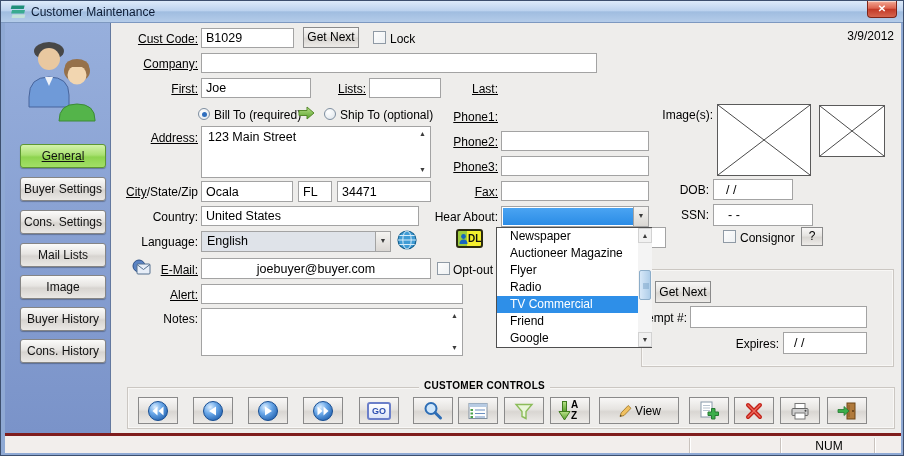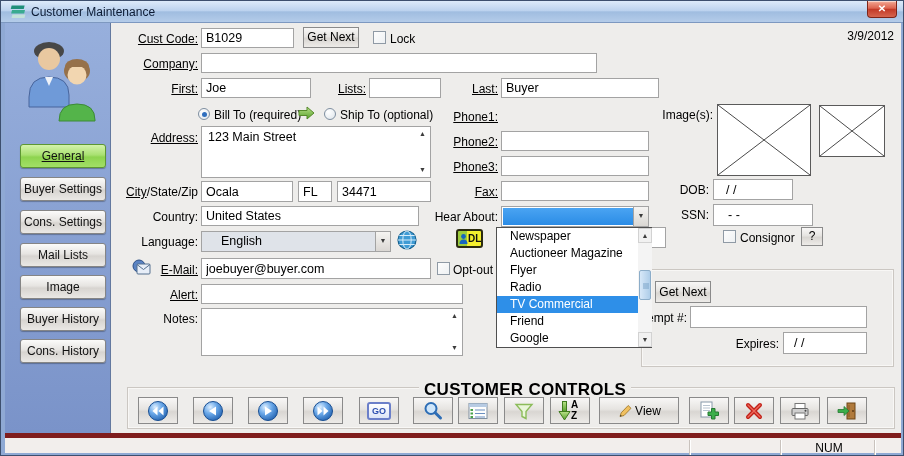--- a/index.html
+++ b/index.html
@@ -24,24 +24,24 @@
   .radio.sel::after{content:"";position:absolute;left:3px;top:3px;width:5px;height:5px;border-radius:50%;background:#2f6fbe}
   .tbox{background:#fff;border:1px solid #a3a3a3;font-size:12.5px;color:#000}
   .sar{font-size:7px;color:#3c3c3c;line-height:8px;cursor:default}
   .combo-btn{background:linear-gradient(180deg,#f5f4f2,#dad7d3);border-left:1px solid #a3a3a3;color:#3a3a3a;font-size:7px;text-align:center;line-height:18px;cursor:default}
   .ddl{border:1px solid #4f4f4f;background:#fff;z-index:30}
   .ddl-item{height:17px;line-height:17px;padding-left:13px;font-size:12px;color:#000;cursor:default}
   .ddl-item.sel{background:#2e8fe8;color:#fff}
   .sb-btn{background:#f1f1f1;border:1px solid #d2d2d2;text-align:center;cursor:default}
   .sb-thumb{background:linear-gradient(90deg,#d7e8f8,#aecde9);border:1px solid #8cadc9;border-radius:2px;cursor:default}
   .gbox{border:1px solid #cbc7c2;box-shadow:inset 0 0 0 1px #f8f7f5}
-  .gtitle{font-size:17px;font-weight:bold;letter-spacing:.3px;background:#eeedeb;padding:0 5px;color:#000}
+  .gtitle{font-size:10px;font-weight:bold;letter-spacing:.3px;background:#eeedeb;padding:0 5px;color:#000}
   .tbtn{width:40px;height:27px;display:flex;align-items:center;justify-content:center;gap:2px}
   .xbox{background:#fff;border:1px solid #5a5a5a}
-  .status{left:4px;top:432px;width:896px;height:20px;background:#f2eeec;border-top:5px solid #7f1d1d}
+  .status{left:4px;top:432px;width:896px;height:20px;background:#f2eeec;border-top:3px solid #7f1d1d}
   .sep{width:2px;height:15px;border-left:1px solid #c9c2bd;border-right:1px solid #fff}
   .go-ic{width:24px;height:18px;border:2px solid #6b7fc9;border-radius:3px;background:linear-gradient(#ffffff,#dde5f7);color:#2d4fb0;font-size:9px;font-weight:bold;text-align:center;line-height:14px}
   .dl-ic{width:27px;height:19px;border:2px solid #2a2a10;border-radius:3px;background:linear-gradient(90deg,#9ccc3c 0 9px,#f4ef2e 9px);display:flex;align-items:center;cursor:default}
   .dl-txt{font-size:10px;font-weight:bold;color:#111;margin-left:10px}
 </style>
 </head>
 <body>
 
 <div class="win">
 
@@ -102,21 +102,20 @@
   <div class="a lbl" style="left:389px;top:31px">Lock</div>
 
   <div class="a lbl r u" style="left:112px;top:56px;width:85px">Company:</div>
   <input class="a inp" style="left: 200px; top: 52px; width: 396px; height: 20px;">
 
   <div class="a lbl r u" style="left:132px;top:81px;width:65px">First:</div>
   <input class="a inp" style="left: 200px; top: 77px; width: 110px; height: 20px;" value="Joe">
   <div class="a lbl r u" style="left:315px;top:81px;width:50px">Lists:</div>
   <input class="a inp" style="left: 368px; top: 77px; width: 72px; height: 20px;">
   <div class="a lbl r u" style="left:455px;top:81px;width:42px">Last:</div>
-  <input class="a inp" style="left: 500px; top: 77px; width: 158px; height: 20px;" value="Buyer">
 
   <span class="a radio sel" style="left:197px;top:107px"></span>
   <div class="a lbl" style="left:213px;top:107px">Bill To (required)</div>
   <svg class="a" style="left:297px;top:105px" width="17" height="14" viewBox="0 0 17 14">
     <polygon points="1,4.5 9,4.5 9,1 16,7 9,13 9,9.5 1,9.5" fill="url(#grn)" stroke="#55892b" stroke-width="1"></polygon>
   </svg>
   <span class="a radio" style="left:323px;top:107px"></span>
   <div class="a lbl" style="left:339px;top:107px">Ship To (optional)</div>
 
   <div class="a lbl r u" style="left:112px;top:130px;width:85px">Address:</div>
@@ -129,38 +128,38 @@
   <div class="a lbl r" style="left:112px;top:184px;width:85px"><span class="u">City</span><span>/State/Zip</span></div>
   <input class="a inp" style="left: 200px; top: 180px; width: 92px; height: 21px;" value="Ocala">
   <input class="a inp" style="left: 297px; top: 180px; width: 34px; height: 21px;" value="FL">
   <input class="a inp" style="left: 336px; top: 180px; width: 94px; height: 21px;" value="34471">
 
   <div class="a lbl r" style="left:112px;top:209px;width:85px">Country:</div>
   <input class="a inp" style="left: 200px; top: 205px; width: 218px; height: 20px;" value="United States">
 
   <div class="a lbl r" style="left:112px;top:234px;width:85px">Language:</div>
   <div class="a tbox" style="left:200px;top:230px;width:190px;height:21px;background:#dfe3e9">
-    <div style="padding:2px 19px;font-size:12.5px">English</div>
+    <div style="padding:2px 5px;font-size:12.5px">English</div>
     <div class="a combo-btn" style="right:0;top:0;width:15px;height:19px">▼</div>
   </div>
   <svg class="a" style="left:396px;top:229px" width="20" height="20" viewBox="0 0 20 20">
     <circle cx="10" cy="10" r="9" fill="#3f9bd4" stroke="#16618f" stroke-width="1.2"></circle>
     <ellipse cx="10" cy="10" rx="4.2" ry="9" fill="none" stroke="#d5ecfa" stroke-width="1"></ellipse>
     <line x1="1" y1="10" x2="19" y2="10" stroke="#d5ecfa" stroke-width="1"></line>
     <line x1="2.3" y1="5.5" x2="17.7" y2="5.5" stroke="#d5ecfa" stroke-width="1"></line>
     <line x1="2.3" y1="14.5" x2="17.7" y2="14.5" stroke="#d5ecfa" stroke-width="1"></line>
   </svg>
 
   <svg class="a" style="left:131px;top:258px" width="19" height="16" viewBox="0 0 19 16">
     <circle cx="7" cy="7" r="6" fill="#5b84c4" stroke="#2c4f85" stroke-width="1"></circle>
     <rect x="5" y="5" width="13" height="10" rx="1" fill="#e7eef8" stroke="#55708f" stroke-width="1"></rect>
     <polyline points="5,5.5 11.5,10.5 18,5.5" fill="none" stroke="#55708f" stroke-width="1"></polyline>
   </svg>
   <div class="a lbl r u" style="left:152px;top:262px;width:45px">E-Mail:</div>
-  <input class="a inp" style="left: 200px; top: 257px; width: 230px; height: 21px;" value="joebuyer@buyer.com">
+  <input class="a inp" style="left: 200px; top: 257px; width: 230px; height: 21px; text-align: center;" value="joebuyer@buyer.com">
   <span class="a cb" style="left:436px;top:261px"></span>
   <div class="a lbl" style="left:452px;top:262px">Opt-out</div>
 
   <div class="a lbl r u" style="left:112px;top:287px;width:85px">Alert:</div>
   <input class="a inp" style="left: 200px; top: 283px; width: 262px; height: 20px;">
 
   <div class="a lbl r" style="left:112px;top:311px;width:85px">Notes:</div>
   <div class="a tbox" style="left:200px;top:307px;width:262px;height:48px">
     <div style="padding:3px 6px"></div>
     <span class="a sar" style="right:4px;top:3px">▲</span>

